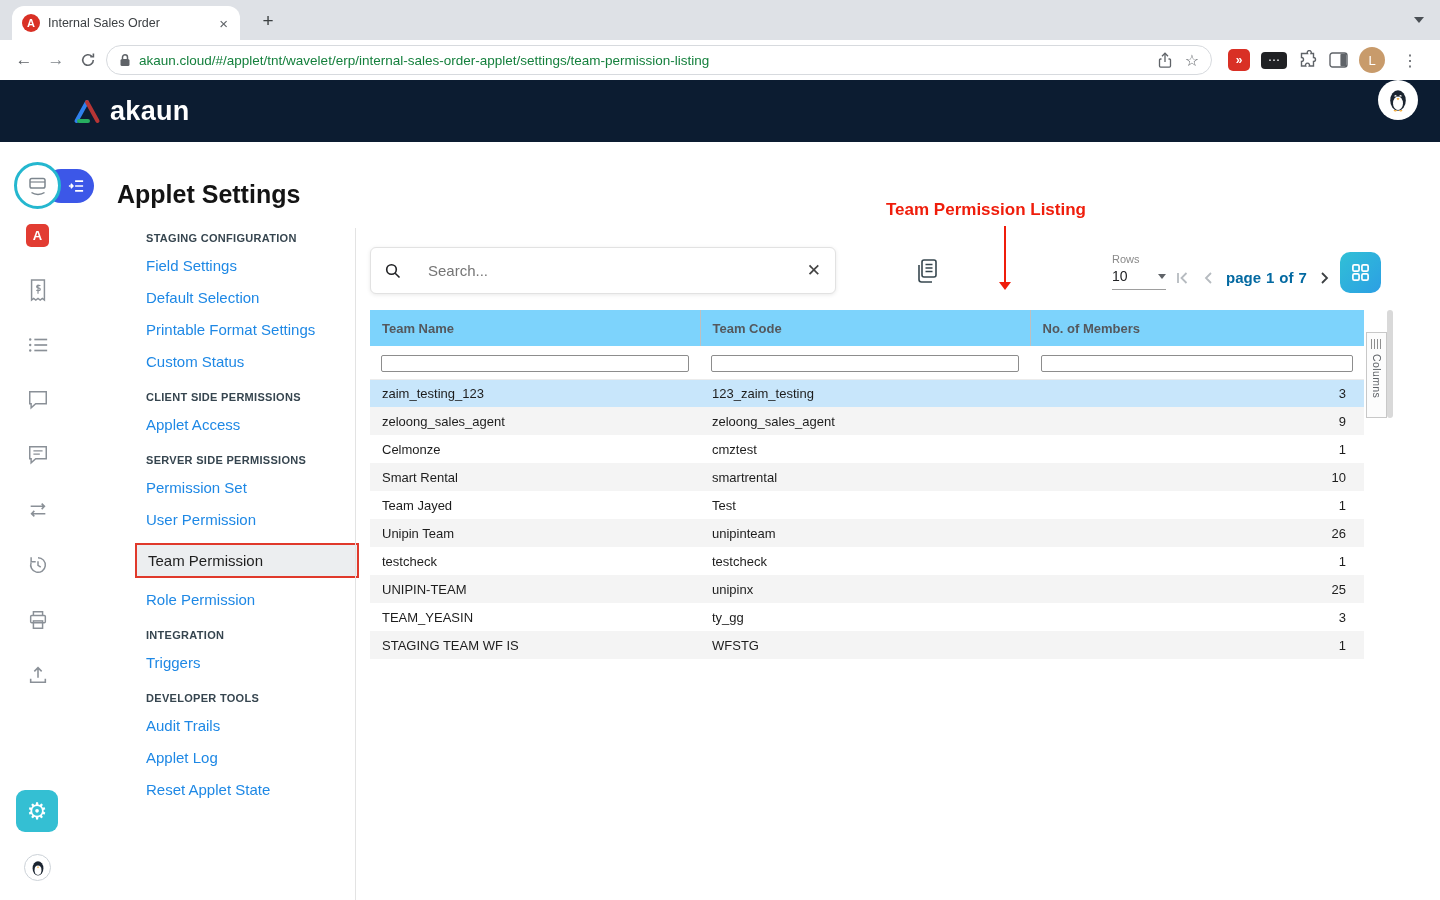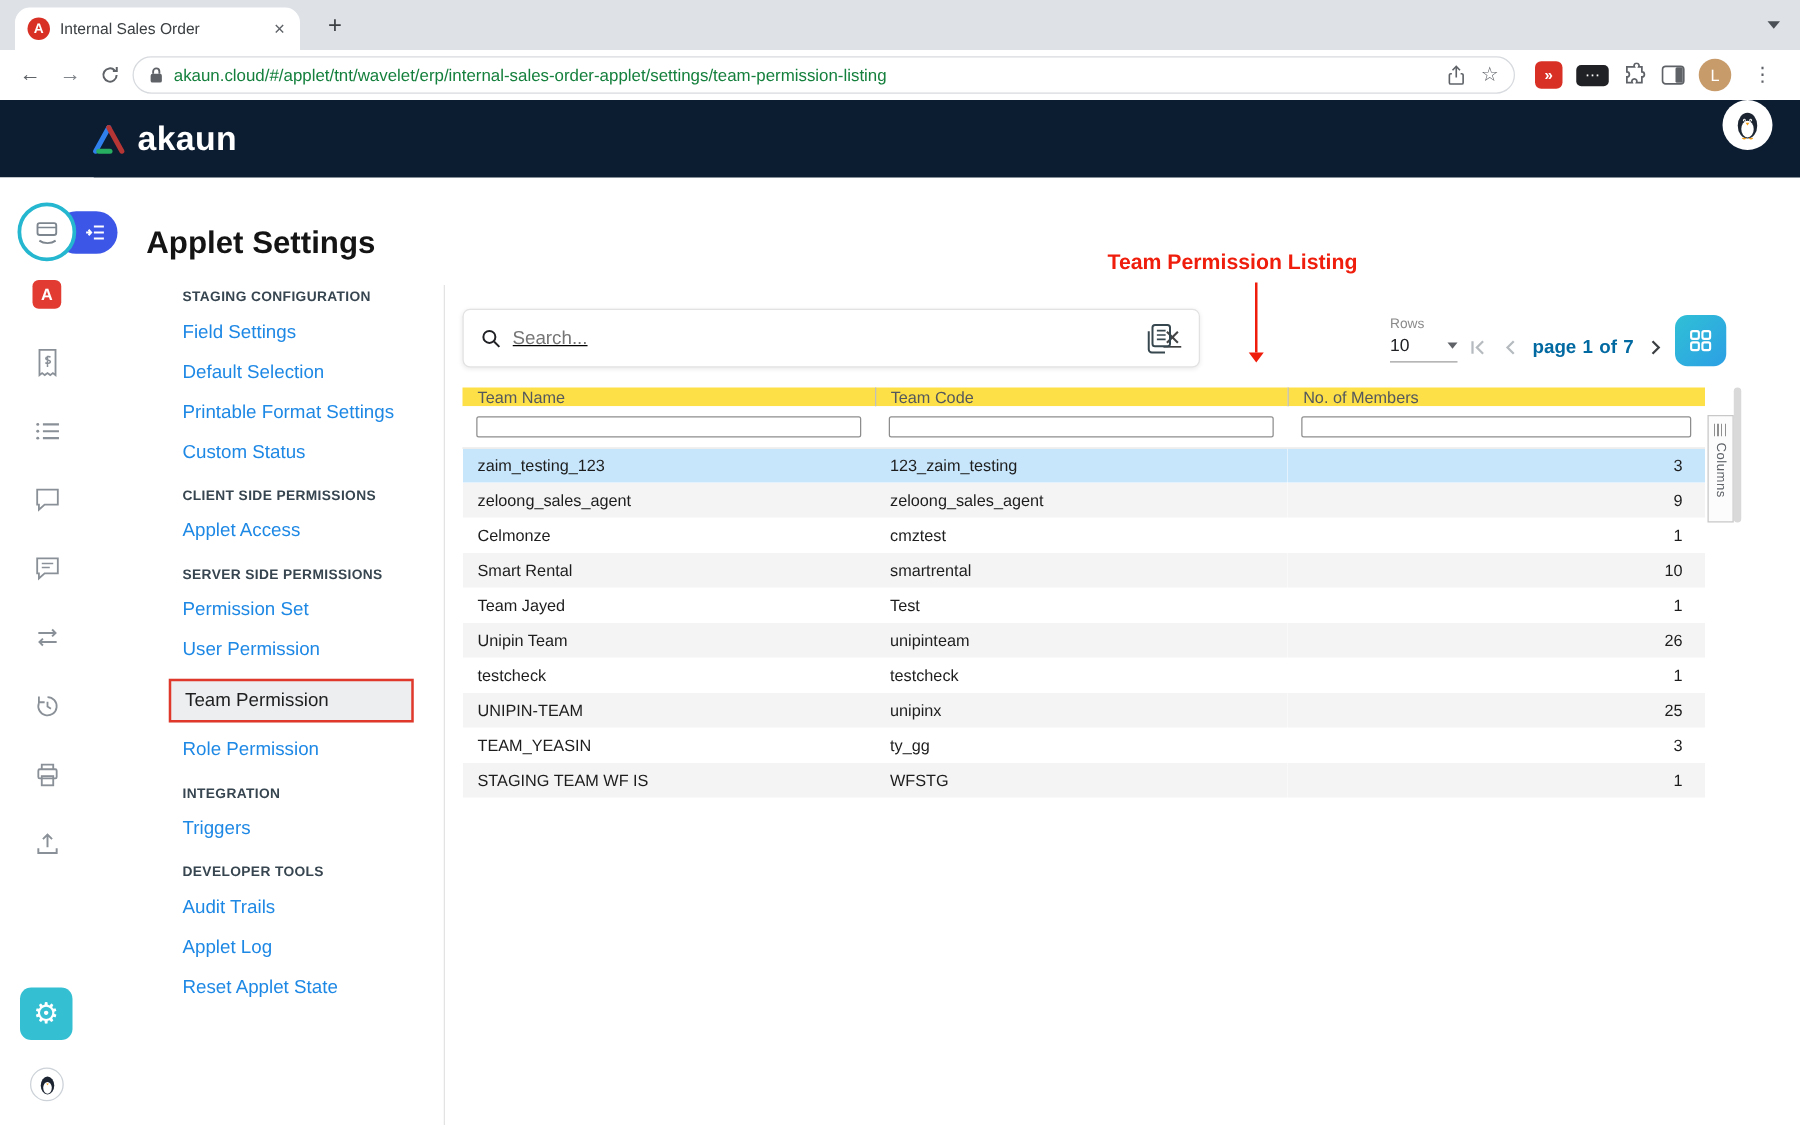--- a/index.html
+++ b/index.html
@@ -65,55 +65,55 @@
 
   
   .page { position:absolute; left:75px; top:142px; right:0; bottom:0; background:#fff;margin-top:32px; }
   .page-title { position:absolute; left:42px; top:6px; font-size:25px; font-weight:bold; color:#141414; }
 
   .settings-nav { position:absolute; left:71px; top:58px; width:215px; }
   .nav-section { margin-bottom:21px; }
   .nav-header { font-size:11px; font-weight:bold; color:#36454f; letter-spacing:.3px; margin-bottom:13px; }
   .nav-item { font-size:15px; color:#1e88e5; margin-bottom:15px; cursor:pointer; }
   .nav-item.active { color:#1f1f1f; background:#eceef0; border:2px solid #e0392b; padding:7px 11px;
-    margin-left:-11px; width:196px; margin-bottom:13px; }
+    margin-left:-11px; width:224px; margin-bottom:13px; }
 
   .vdiv { position:absolute; left:280px; top:54px; bottom:0; width:1px; background:#e3e3e3; }
 
   .main { position:absolute; left:295px; top:0; right:0; bottom:0; }
 
   .annotation { position:absolute; left:516px; top:26px; font-size:17px; font-weight:bold; color:#ef1d0b; }
   .arrow-line { position:absolute; left:634px; top:52px; width:2px; height:56px; background:#ef1d0b; }
   .arrow-head { position:absolute; left:629px; top:108px; width:0; height:0;
     border-left:6px solid transparent; border-right:6px solid transparent; border-top:8px solid #ef1d0b; }
 
-  .searchbox { position:absolute; left:0; top:73px; width:590px; height:47px; border:1px solid #e2e2e2;
+  .searchbox { position:absolute; left:0; top:73px; width:466px; height:47px; border:1px solid #e2e2e2;
     border-radius:6px; box-shadow:0 1px 4px rgba(0,0,0,.09); display:flex; align-items:center;
-    padding:0 14px; gap:9px; background:#fff;text-decoration:underline; }
+    padding:0 14px; gap:27px; background:#fff; }
   .searchbox input { border:none; outline:none; flex:1; font-size:15px; color:#3c4043;
     font-family:"Liberation Sans", sans-serif; background:transparent; }
   .search-clear { font-size:17px; color:#444; cursor:pointer; }
   .copy-ic { position:absolute; left:545px; top:84px; cursor:pointer; }
 
   .rows-label { position:absolute; left:742px; top:79px; font-size:11px; color:#8a8a8a; }
   .rows-select { position:absolute; left:742px; top:94px; width:54px; border-bottom:1px solid #9e9e9e;
     padding-bottom:5px; display:flex; align-items:center; justify-content:space-between;
     font-size:14px; color:#202124; cursor:pointer; }
   .sel-caret { width:0; height:0; border-left:4px solid transparent; border-right:4px solid transparent;
     border-top:5px solid #5f6368; }
   .pager { position:absolute; left:805px; top:95px; display:flex; align-items:center; gap:13px; }
   .pg-btn { display:flex; align-items:center; justify-content:center; cursor:pointer; }
   .pg-text { font-size:15px; font-weight:bold; color:#0369a1; display:flex; gap:5px; align-items:baseline; }
   .grid-btn { position:absolute; left:970px; top:78px; width:41px; height:41px; border-radius:10px;
     background:linear-gradient(135deg,#30c0d6,#2c9fe4); display:flex; align-items:center;
     justify-content:center; cursor:pointer; }
 
   .table-wrap { position:absolute; left:0; top:136px; width:994px; }
   table { width:994px; border-collapse:collapse; table-layout:fixed; }
-  th { height:15px; background:#fde047; font-size:13px; font-weight:normal; color:#54585d;
+  th { height:36px; background:#7dd3fc; font-size:13px; font-weight:bold; color:#54585d;
     text-align:left; padding:0 12px; border-right:1px solid #bfbfbf; }
   th:last-child { border-right:none; }
   .filter-row td { height:33px; background:#fff; padding:0 11px; border-bottom:1px solid #ececec; }
   .filter-row input { width:100%; height:17px; border:1px solid #8d8d8d; border-radius:2px;
     outline:none; padding:0 4px; font-size:12px; }
   tbody td { height:28px; font-size:13px; color:#1d1d1d; padding:0 12px; white-space:nowrap;
     overflow:hidden; }
   tbody tr { cursor:pointer; }
   tbody tr:nth-child(even) td { background:#f4f4f4; }
   tbody tr.selected td { background:#c8e6fb; }

